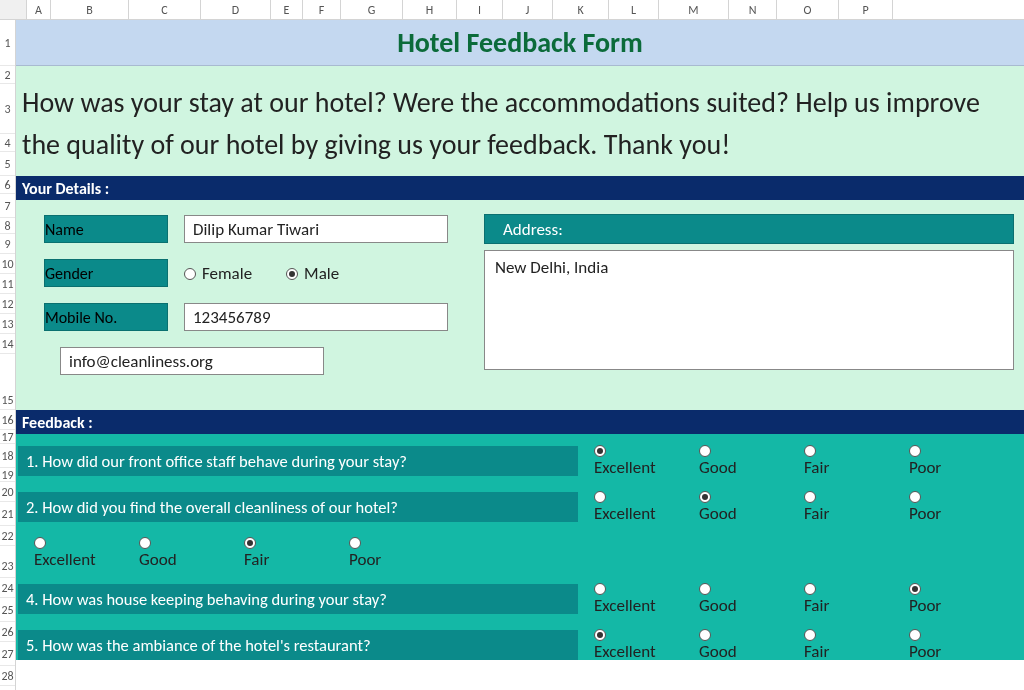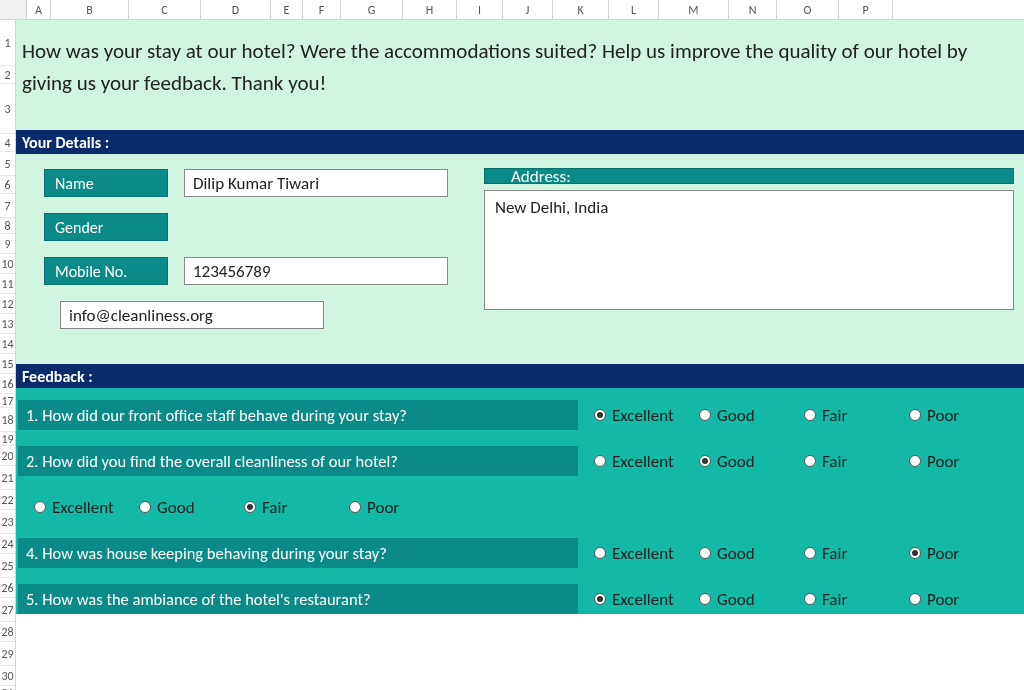--- a/index.html
+++ b/index.html
@@ -63,21 +63,21 @@
       font-size: 28px;
       font-weight: bold;
       color: #0b6b3a;
     }
     .intro-row {
       background: #d0f5e0;
       height: 110px;
       padding: 16px 6px 0 6px;
     }
     .intro-text {
-      font-size: 21px;
+      font-size: 28px;
       color: #222;
       line-height: 1.5;
     }
     .section-bar {
       background: #0a2b6b;
       color: #fff;
       font-size: 16px;
       font-weight: 600;
       padding: 2px 6px;
       height: 24px;
@@ -97,25 +97,24 @@
     .detail-line {
       display: flex;
       align-items: center;
       margin-bottom: 14px;
       height: 30px;
     }
     .field-label {
       width: 124px;
       height: 28px;
       background: #0b8a8a;
-      color: #ffffff;
+      color: #000000;
       font-size: 16px;
       display: flex;
       align-items: center;
-      padding-left: 10px;
       border: 1px solid #0a7070;
     }
     .field-input {
       width: 264px;
       height: 28px;
       background: #fff;
       border: 1px solid #888;
       font-size: 17px;
       color: #222;
       padding: 0 8px;
@@ -149,22 +148,22 @@
       height: 6px;
       background: #333;
       border-radius: 50%;
     }
     .right-col { flex: 1; }
     .address-label {
       background: #0b8a8a;
       color: #fff;
       font-size: 17px;
       font-weight: 500;
-      padding: 4px 26px;
-      height: 16px;
+      padding: 4px 18px;
+      height: 30px;
       display: flex;
       align-items: center;
       border: 1px solid #0a7070;
       width: 530px;
     }
     .address-box {
       width: 530px;
       height: 120px;
       background: #fff;
       border: 1px solid #888;
@@ -195,22 +194,22 @@
     }
     .rating-group {
       display: flex;
       align-items: center;
       margin-left: 16px;
       font-size: 17px;
       color: #222;
     }
     .rating-opt {
       display: flex;
-      align-items: center;
       width: 105px;
+      flex-direction: column;
     }
   </style>
 </head>
 <body>
 
 <div class="col-headers">
   <div class="corner"></div>
 <div class="col-header" style="width: 24px;">A</div>
     <div class="col-header" style="width: 78px;">B</div>
     <div class="col-header" style="width: 72px;">C</div>
@@ -238,58 +237,69 @@
       <div class="row-header" style="height: 24px;">5</div>
       <div class="row-header" style="height: 18px;">6</div>
       <div class="row-header" style="height: 24px;">7</div>
       <div class="row-header" style="height: 16px;">8</div>
       <div class="row-header" style="height: 20px;">9</div>
       <div class="row-header" style="height: 20px;">10</div>
       <div class="row-header" style="height: 20px;">11</div>
       <div class="row-header" style="height: 20px;">12</div>
       <div class="row-header" style="height: 20px;">13</div>
       <div class="row-header" style="height: 20px;">14</div>
-      <div class="row-header" style="height: 20px;">15</div>
+      <div class="row-header" style="height: 20px; margin-top: 36px;">15</div>
       <div class="row-header" style="height: 20px;">16</div>
       <div class="row-header" style="height: 14px;">17</div>
       <div class="row-header" style="height: 24px;">18</div>
       <div class="row-header" style="height: 14px;">19</div>
       <div class="row-header" style="height: 20px;">20</div>
       <div class="row-header" style="height: 24px;">21</div>
       <div class="row-header" style="height: 20px;">22</div>
-      <div class="row-header" style="height: 24px;">23</div>
+      <div class="row-header" style="height: 24px; margin-top: 8px;">23</div>
       <div class="row-header" style="height: 20px;">24</div>
       <div class="row-header" style="height: 24px;">25</div>
       <div class="row-header" style="height: 20px;">26</div>
       <div class="row-header" style="height: 24px;">27</div>
       <div class="row-header" style="height: 20px;">28</div>
       <div class="row-header" style="height: 24px;">29</div>
       <div class="row-header" style="height: 20px;">30</div>
       <div class="row-header" style="height: 14px;">31</div>
     </div>
   <div class="sheet">
 
+    <div class="title-row">
+      <span class="title-text">Hotel Feedback Form</span>
+    </div>
 
     <div class="intro-row">
       <div class="intro-text">How was your stay at our hotel? Were the accommodations suited? Help us improve the quality of our hotel by giving us your feedback. Thank you!</div>
     </div>
 
     <div class="section-bar">
       <span>Your Details :</span>
     </div>
 
     <div class="details-panel">
       <div class="details-row">
         <div class="left-col">
           <div class="detail-line">
             <div class="field-label">Name</div>
             <div class="field-input">Dilip Kumar Tiwari</div>
           </div>
           <div class="detail-line">
             <div class="field-label">Gender</div>
+            <div class="gender-opts">
+              <span>
+                <span class="radio" id="g-female"></span><span>Female</span>
+              </span>
+              <span>
+                <span class="radio checked" id="g-male"></span><span>Male</span>
+              </span>
+            </div>
           </div>
           <div class="detail-line">
             <div class="field-label">Mobile No.</div>
             <div class="field-input">123456789</div>
           </div>
           <div class="detail-line">
             <div class="field-input">info@cleanliness.org</div>
           </div>
         </div>
         <div class="right-col">

